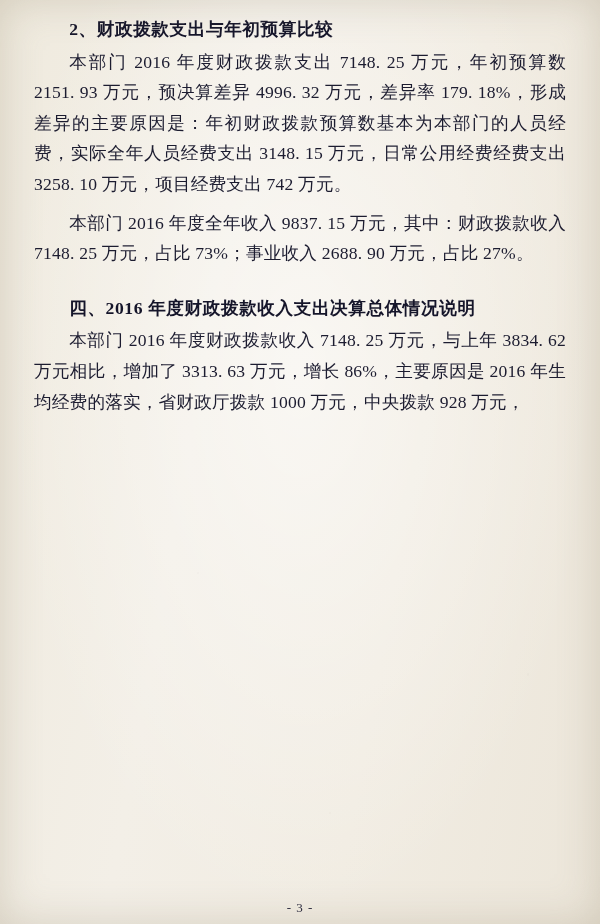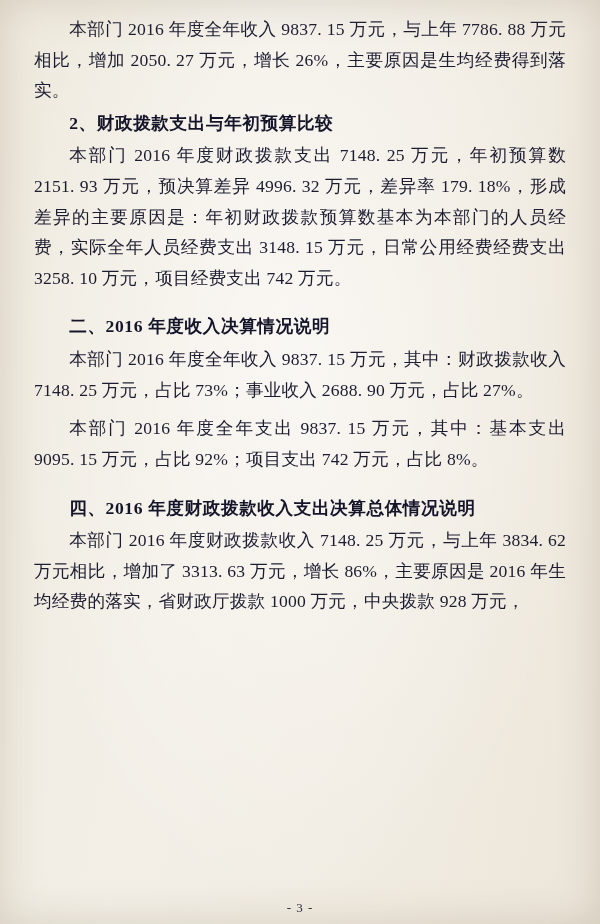--- a/index.html
+++ b/index.html
@@ -82,37 +82,34 @@
     box-shadow: inset 0 0 42px rgba(150,136,110,0.30);
   }
 </style>
 </head>
 <body>
 
 <div class="paper"></div>
 
 <div class="page">
 
-  <p class="para">本部门 2016 年度全年收入 9837. 15 万元，与上年 7786. 88 万元相比，增加 2050. 27 万元，增长 26%，主要原因是生均经费得到落实。</p>
 
 
   <h2 class="heading tight">2、财政拨款支出与年初预算比较</h2>
 
   <p class="para">本部门 2016 年度财政拨款支出 7148. 25 万元，年初预算数 2151. 93 万元，预决算差异 4996. 32 万元，差异率 179. 18%，形成差异的主要原因是：年初财政拨款预算数基本为本部门的人员经费，实际全年人员经费支出 3148. 15 万元，日常公用经费经费支出 3258. 10 万元，项目经费支出 742 万元。</p>
 
   <div class="spacer-sm"></div>
 
-  <h2 class="heading">二、2016 年度收入决算情况说明</h2>
 
   <p class="para">本部门 2016 年度全年收入 9837. 15 万元，其中：财政拨款收入 7148. 25 万元，占比 73%；事业收入 2688. 90 万元，占比 27%。</p>
 
   <div class="spacer-sm"></div>
 
 
-  <p class="para">本部门 2016 年度全年支出 9837. 15 万元，其中：基本支出 9095. 15 万元，占比 92%；项目支出 742 万元，占比 8%。</p>
 
   <div class="spacer-sm"></div>
 
   <h2 class="heading">四、2016 年度财政拨款收入支出决算总体情况说明</h2>
 
   <p class="para">本部门 2016 年度财政拨款收入 7148. 25 万元，与上年 3834. 62 万元相比，增加了 3313. 63 万元，增长 86%，主要原因是 2016 年生均经费的落实，省财政厅拨款 1000 万元，中央拨款 928 万元，</p>
 
 </div>
 
 <div class="footer">- 3 -</div>

